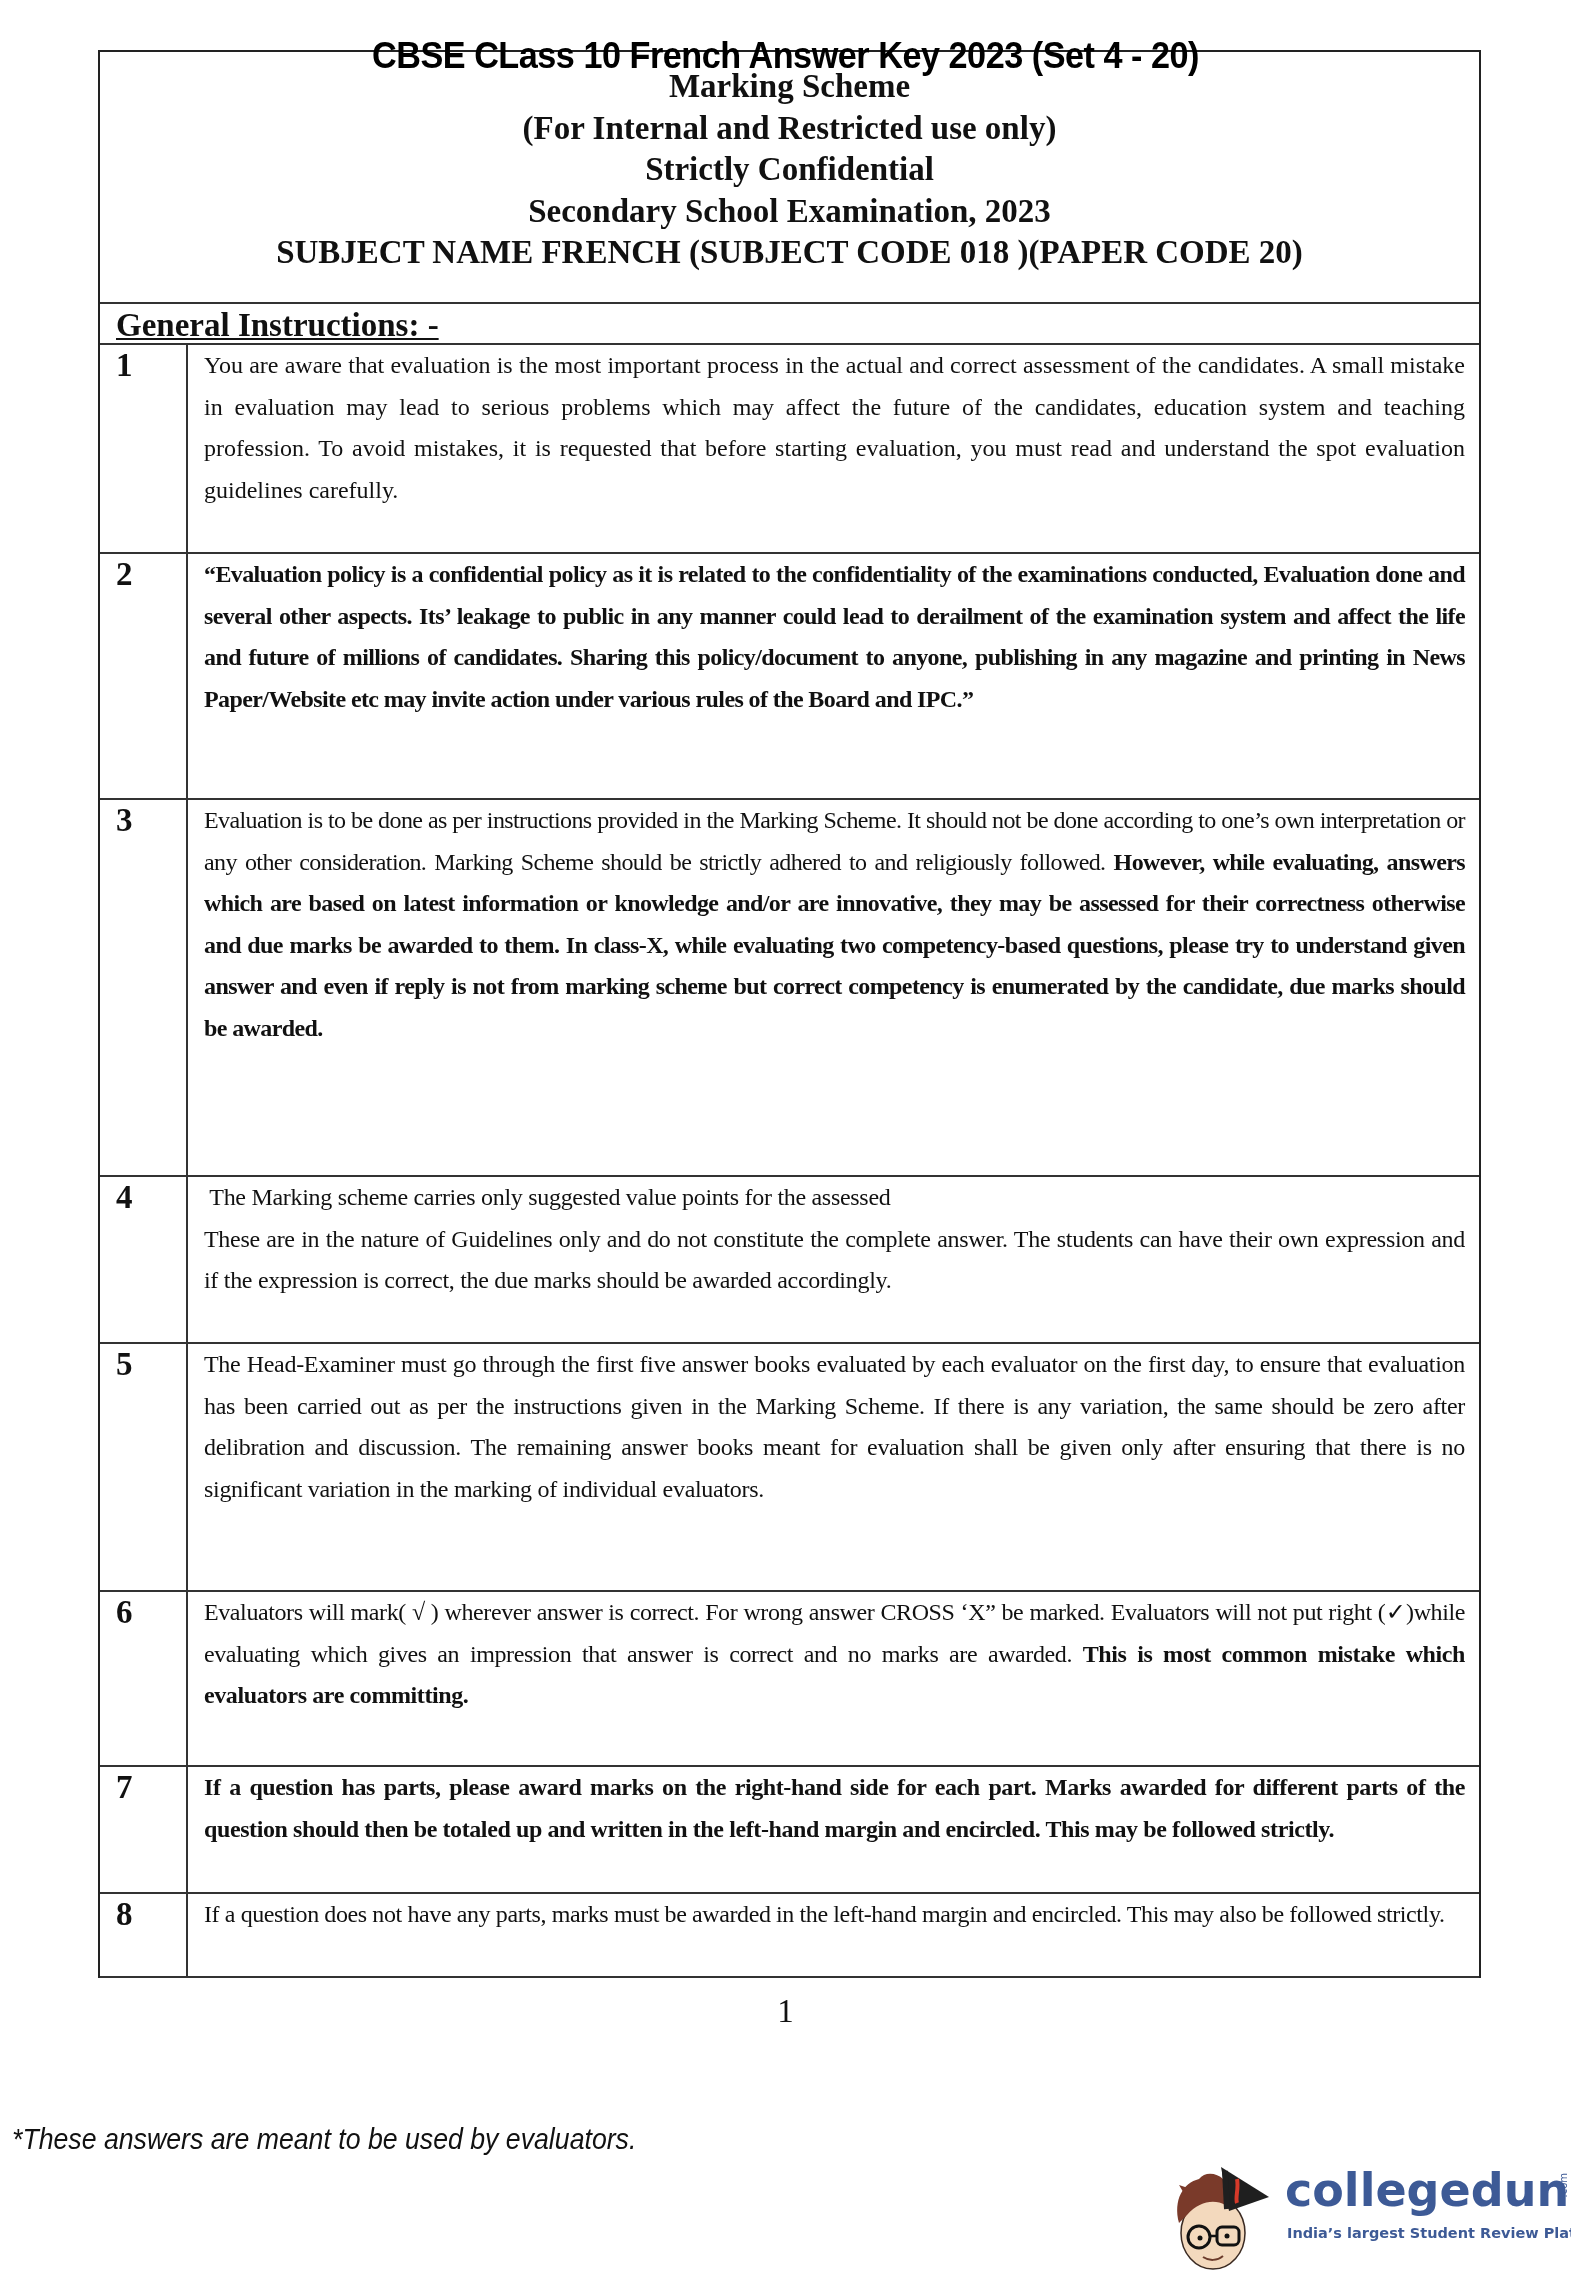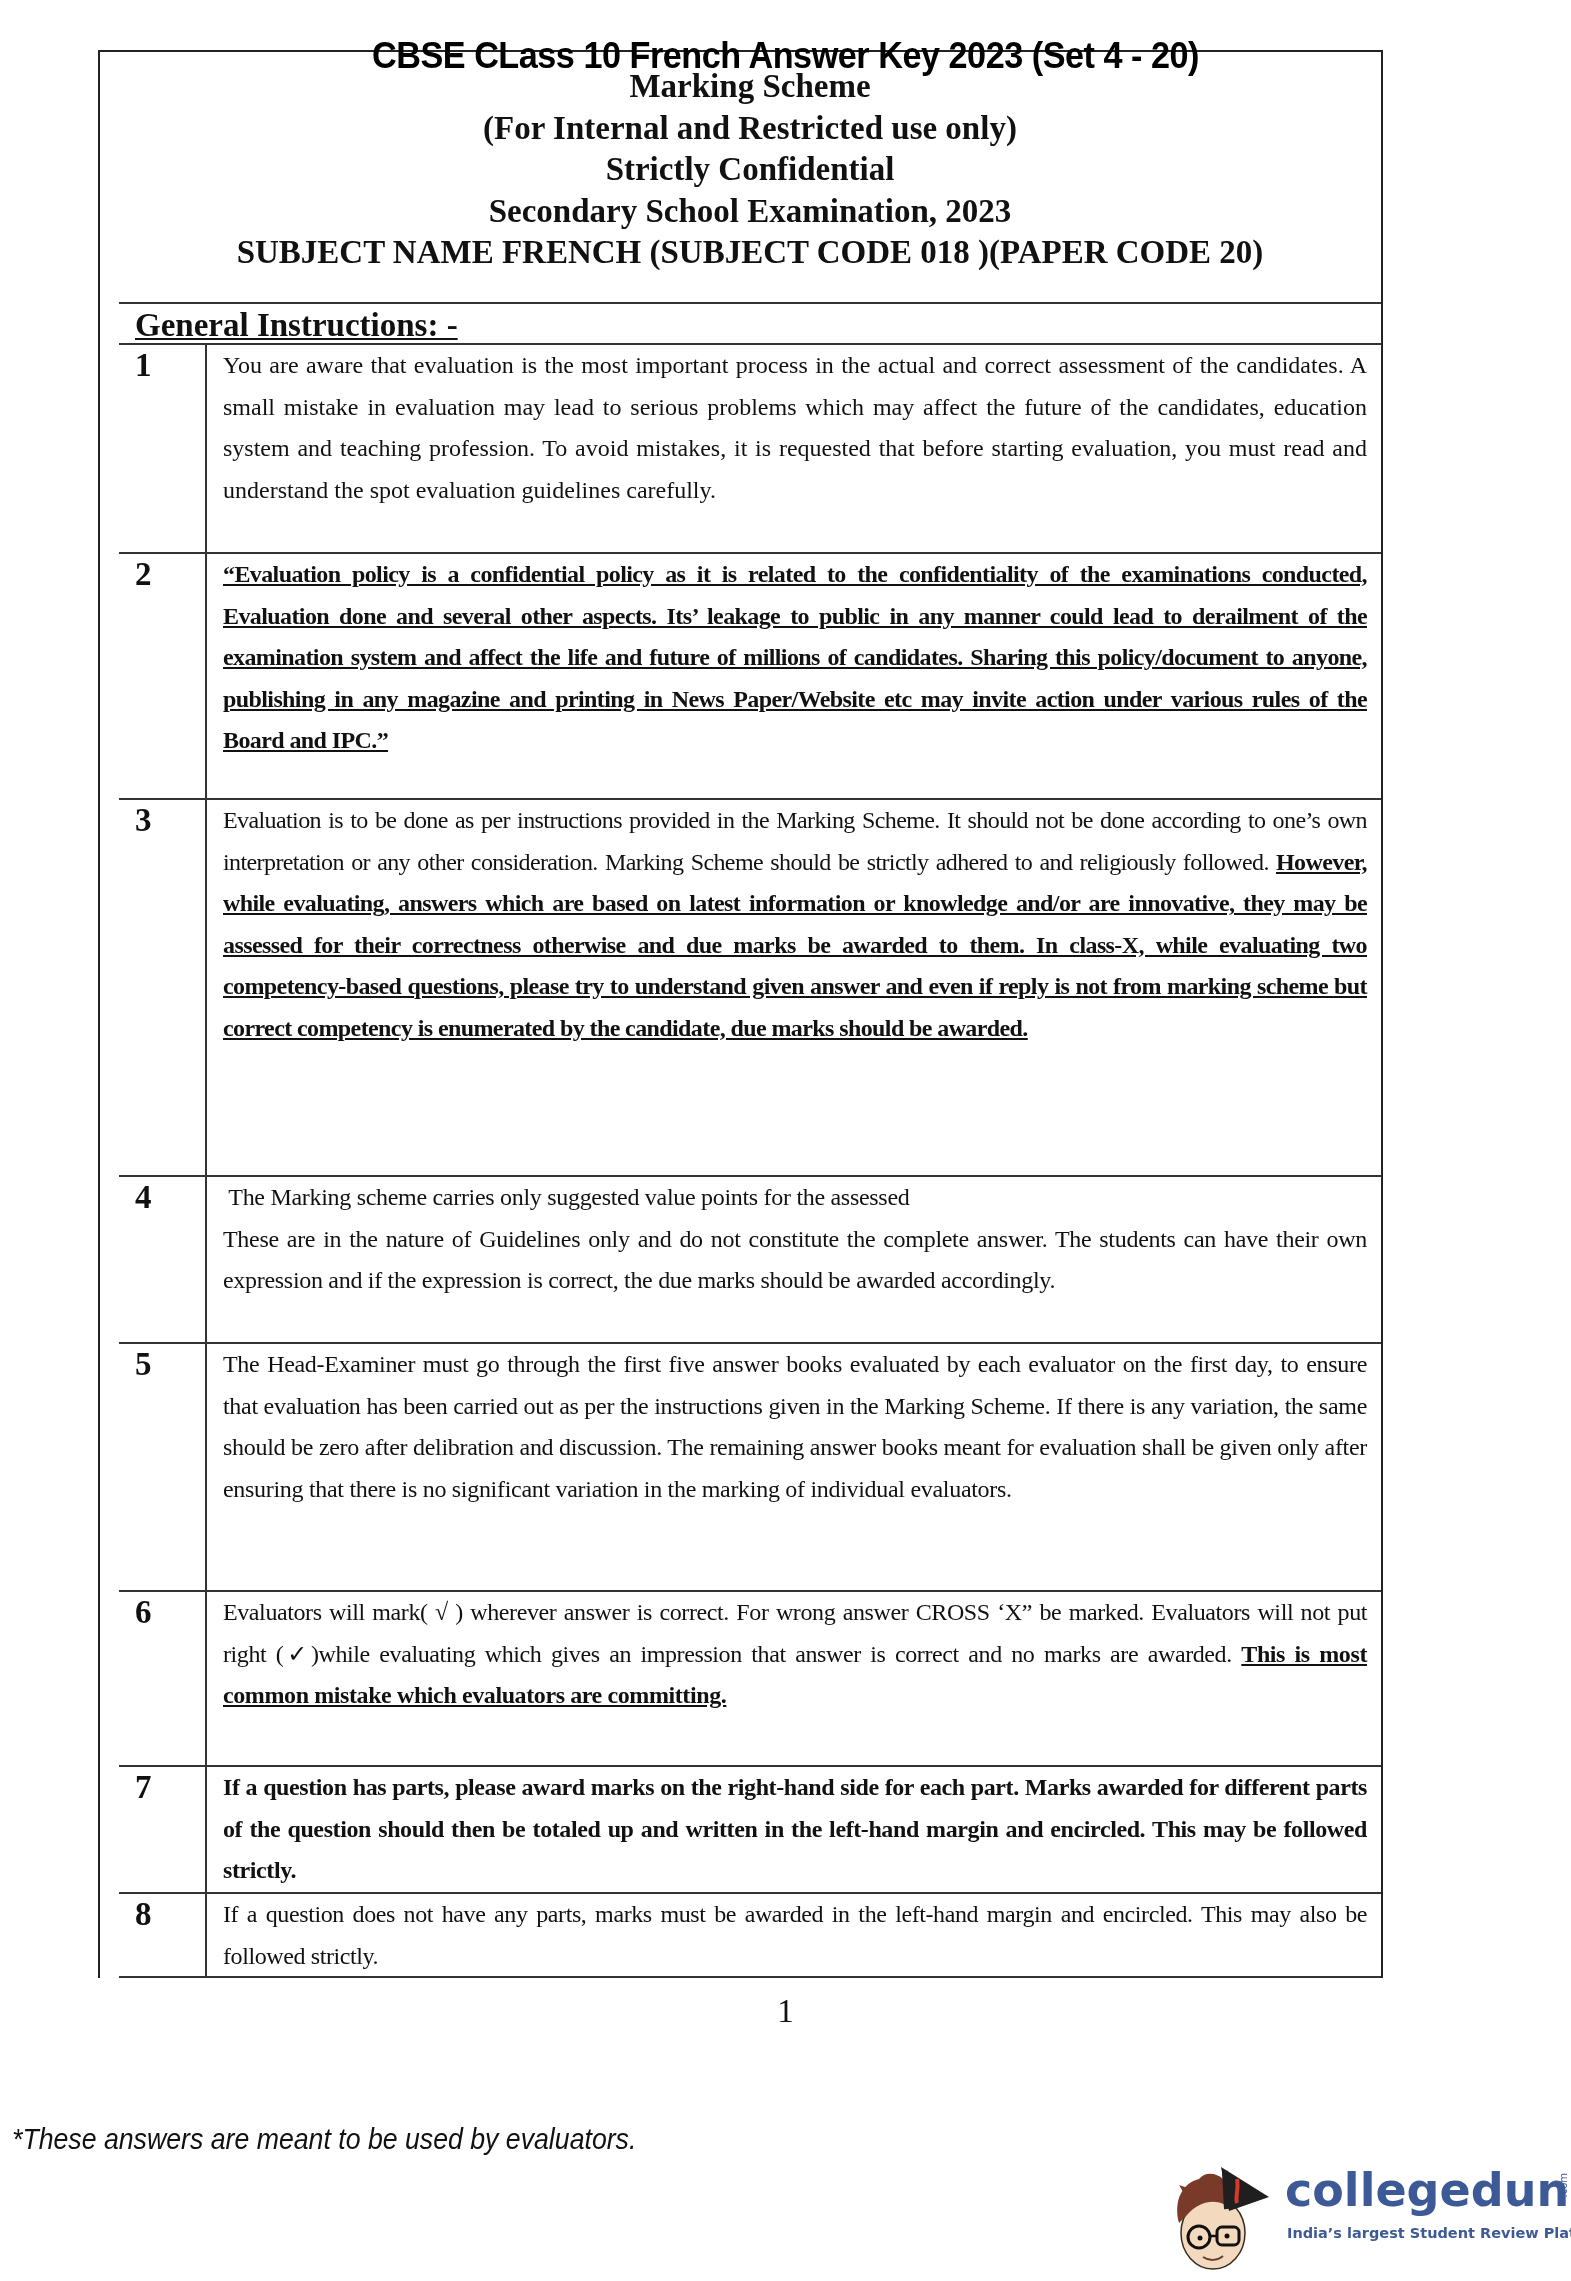--- a/index.html
+++ b/index.html
@@ -26,26 +26,25 @@
       letter-spacing: -0.5px;
       line-height: 1;
       color: #000;
       z-index: 2;
       transform: scaleX(0.95);
     }
     .sheet {
       position: absolute;
       left: 98px;
       top: 50px;
-      width: 1285px;
+      width: 1383px;
       border: 2px solid #222;
       border-bottom: none;
       box-sizing: border-box;
       font-family: "Liberation Serif", serif;
-      padding-left: 19px;
     }
     .header-block {
       height: 252px;
       border-bottom: 2px solid #333;
       text-align: center;
       padding-top: 24px;
       box-sizing: border-box;
     }
     .header-line {
       font-weight: bold;
@@ -86,21 +85,21 @@
       padding-top: 0px;
     }
     .inst-text {
       flex: 1;
       font-size: 24px;
       line-height: 41.5px;
       padding: 0 14px 0 16px;
       text-align: justify;
       box-sizing: border-box;
     }
-    .inst-text .b { font-weight: bold; text-decoration: underline; }
+    .inst-text .b { font-weight: bold; }
     .inst-text .line { display: block; }
     .page-number {
       position: absolute;
       top: 1993px;
       left: 0;
       width: 1571px;
       text-align: center;
       font-family: "Liberation Serif", serif;
       font-size: 33px;
       color: #111;

